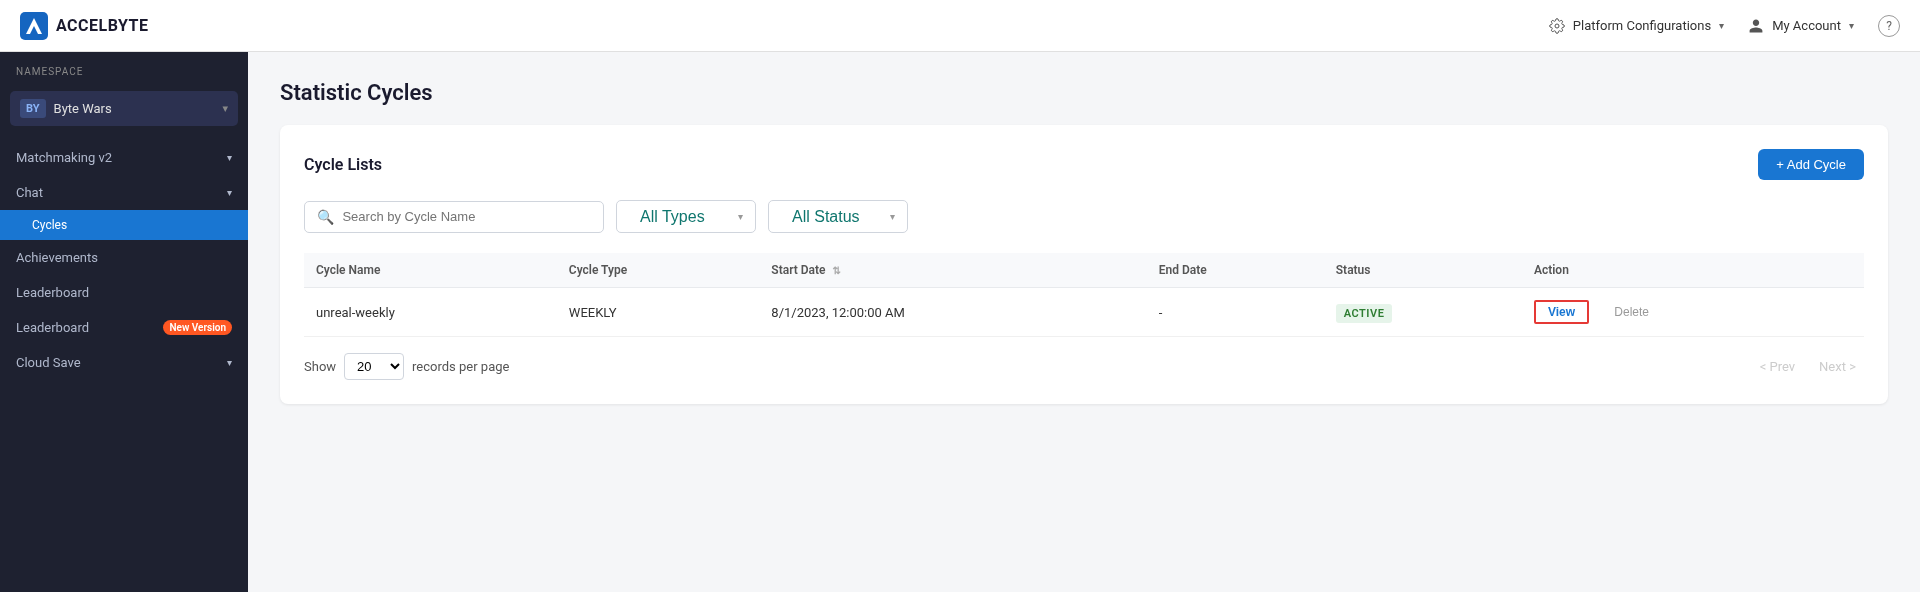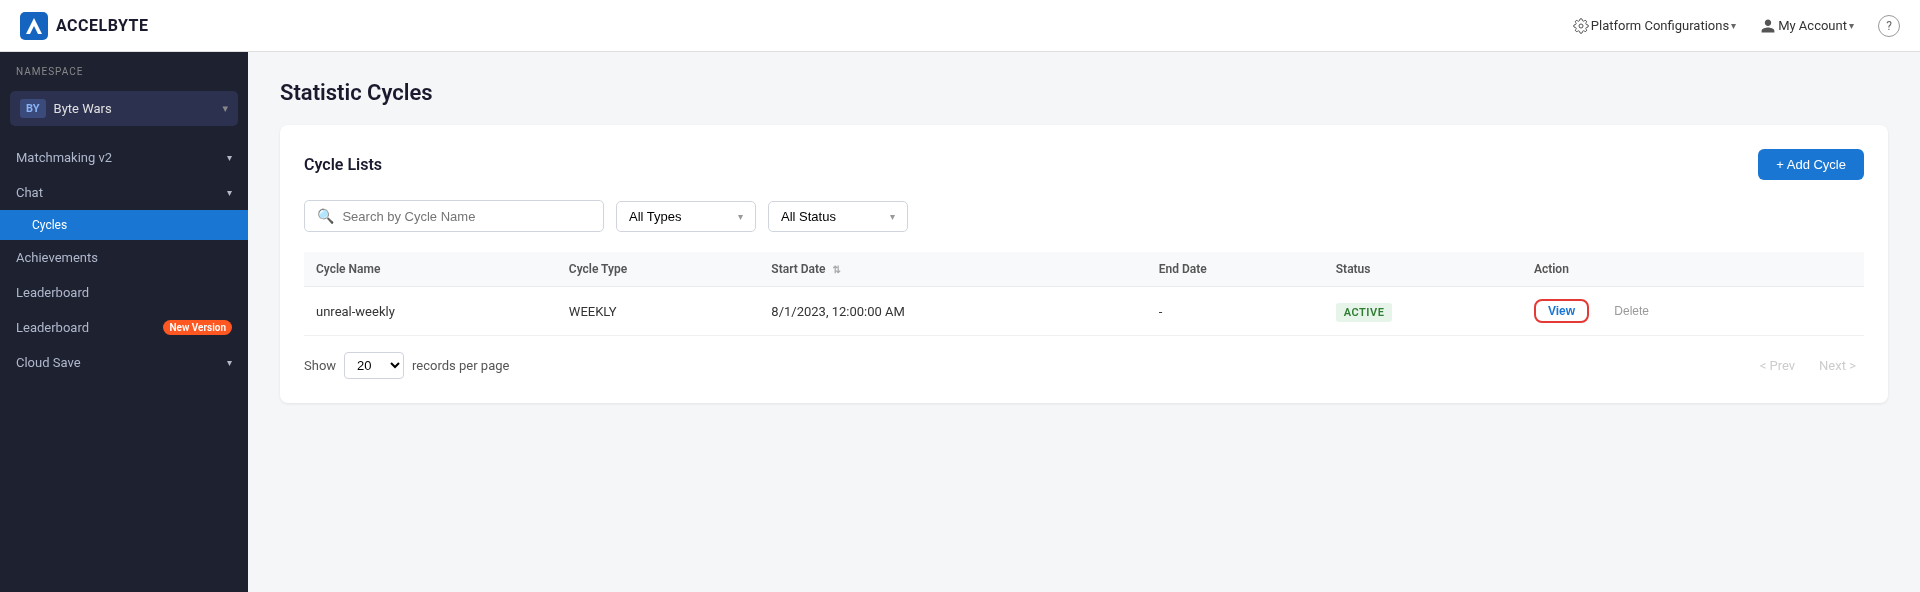--- a/index.html
+++ b/index.html
@@ -33,21 +33,21 @@
       letter-spacing: 0.5px;
     }
     .top-nav-right {
       display: flex;
       align-items: center;
       gap: 24px;
     }
     .nav-item {
       display: flex;
       align-items: center;
-      gap: 2px;
+      gap: 8px;
       cursor: pointer;
       color: #333;
       font-size: 13px;
       text-align: right;
     }
     .nav-chevron { font-size: 10px; color: #666; }
     .help-icon {
       width: 22px;
       height: 22px;
       border-radius: 50%;
@@ -218,26 +218,27 @@
       padding: 7px 12px;
       background: #fff;
       gap: 8px;
       cursor: pointer;
       min-width: 140px;
       justify-content: space-between;
     }
     .select-box select {
       border: none;
       outline: none;
-      font-size: 13px;
-      color: #000000;
+      font-size: 16px;
+      color: #0f766e;
       background: transparent;
       cursor: pointer;
       flex: 1;
       appearance: none;
+      margin-left: 11px;
     }
     .select-chevron { color: #999; font-size: 10px; }
 
     
     .table {
       width: 100%;
       border-collapse: collapse;
     }
     .table th {
       text-align: left;
@@ -262,21 +263,21 @@
       font-size: 11px;
       font-weight: 600;
       padding: 3px 8px;
       border-radius: 3px;
       text-transform: uppercase;
       letter-spacing: 0.5px;
     }
 
     .view-btn {
       border: 2px solid #e53935;
-      border-radius: 8px;
+      border-radius: 2px;
       background: transparent;
       color: #1976d2;
       font-size: 12px;
       font-weight: 600;
       padding: 3px 12px;
       cursor: pointer;
     }
 
     .delete-btn {
       background: transparent;

